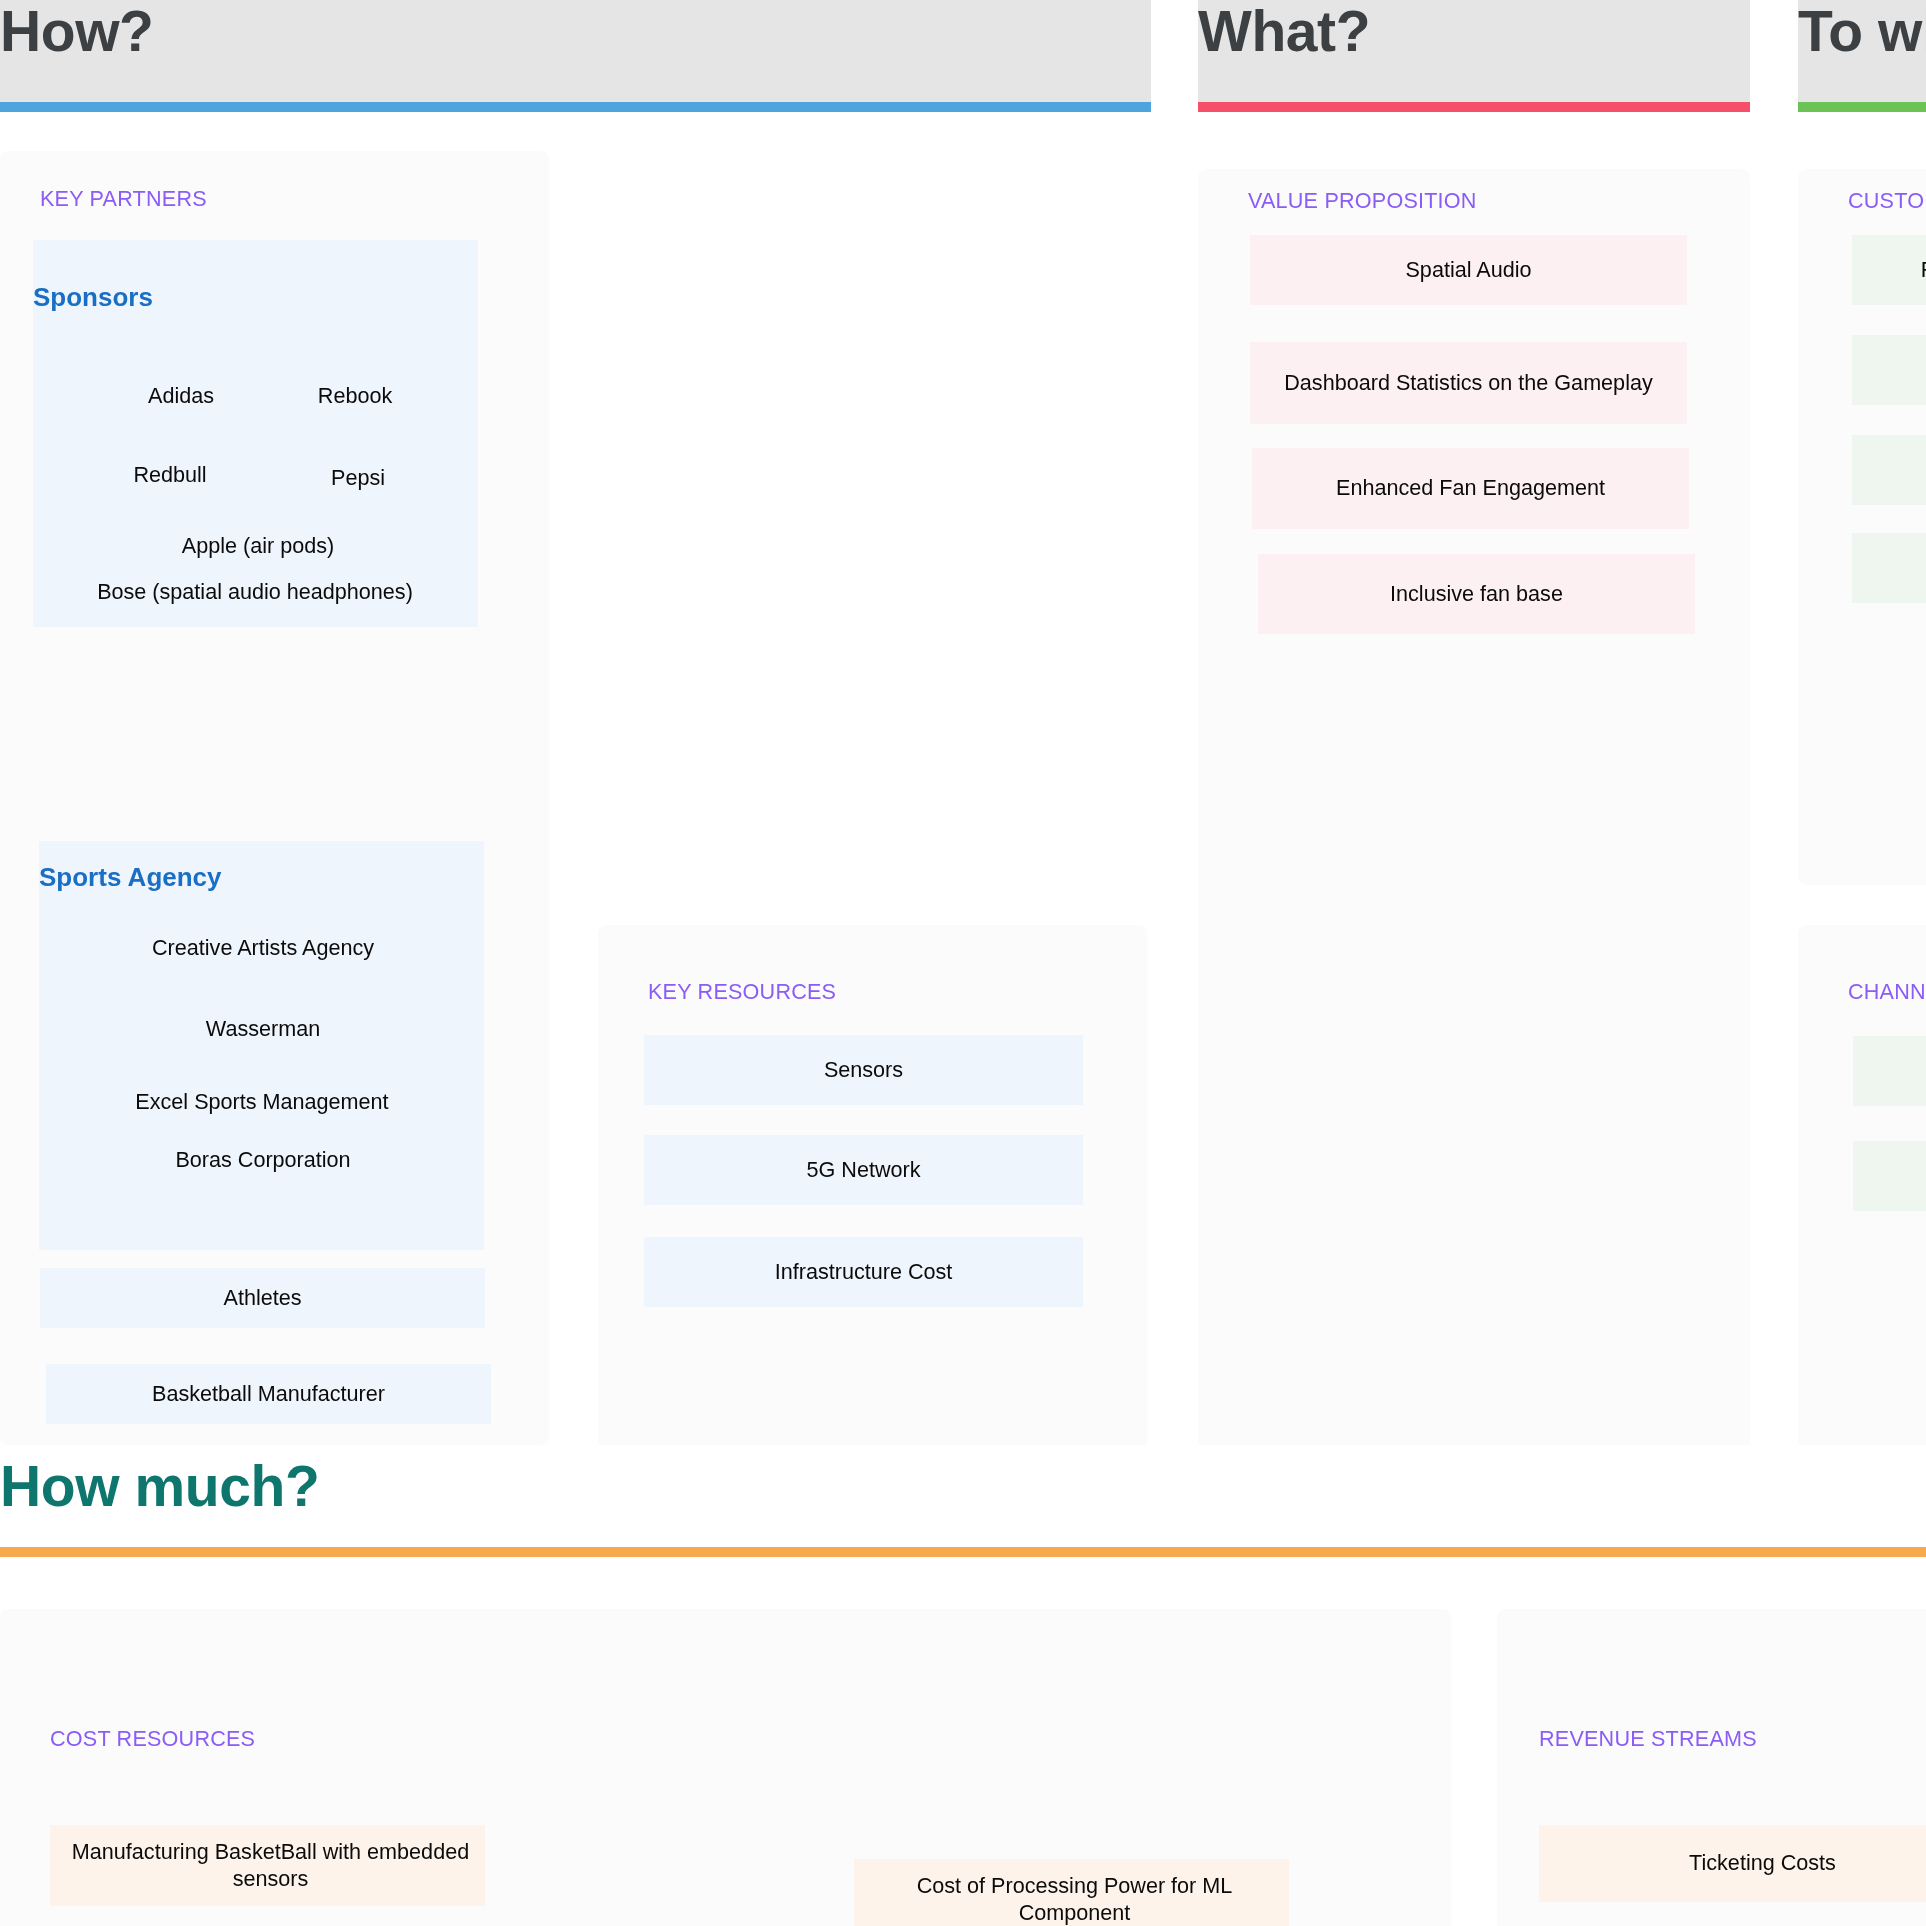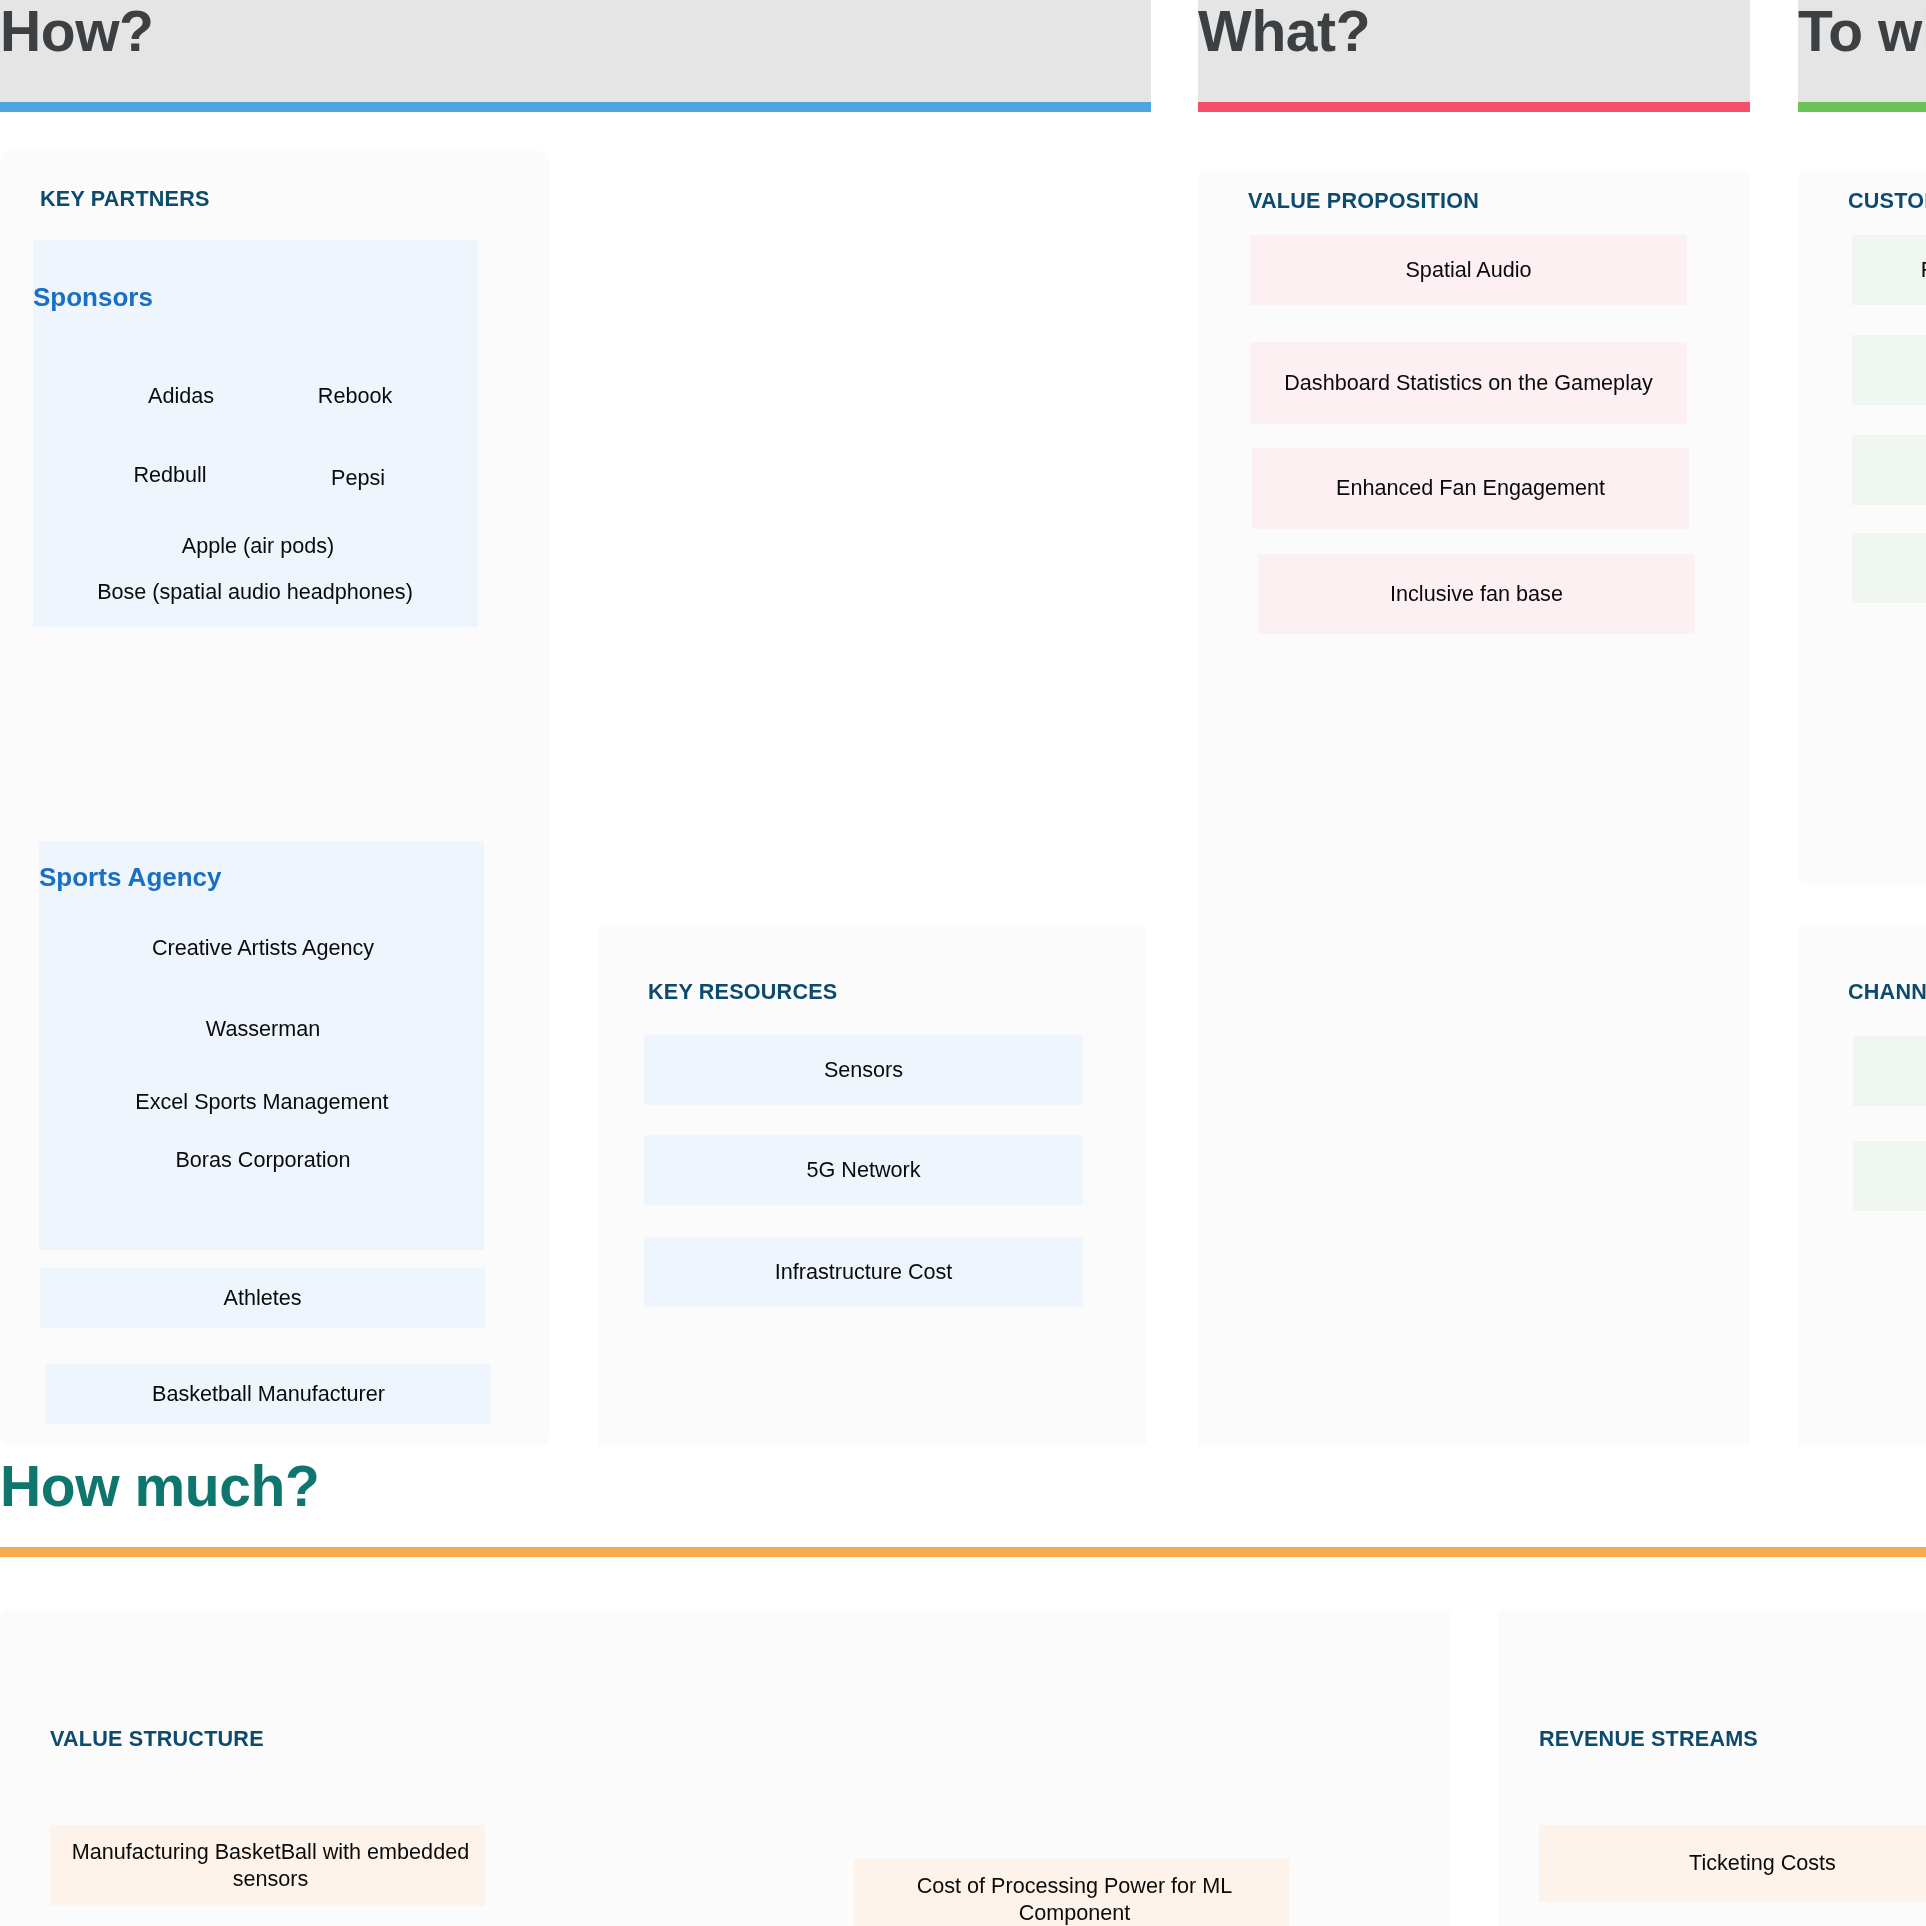--- a/index.html
+++ b/index.html
@@ -64,22 +64,22 @@
 
   .block-panel {
     position: absolute;
     background: #fbfbfb;
     border-radius: 8.5px;
   }
 
   .panel-title {
     position: absolute;
     font-size: 21.6px;
-    font-weight: 700;
-    color: #0c4a6e;
+    font-weight: 400;
+    color: #8b5cf6;
     letter-spacing: 0.2px;
     white-space: nowrap;
   }
 
   
   .card {
     position: absolute;
     display: flex;
     align-items: center;
     justify-content: center;
@@ -239,21 +239,21 @@
 </div>
 
 <div class="howmuch-row">
   <div id="howmuch-title">How much?</div>
   <div id="howmuch-rule"></div>
 </div>
 
 <div class="bottom-row">
 
   <div class="block-panel" style="left:0px; top:37px; width:1451px; height:526px;">
-    <div class="panel-title" style="left:50px; top:117px;">VALUE STRUCTURE</div>
+    <div class="panel-title" style="left:50px; top:117px;">COST RESOURCES</div>
 
     <div class="card peach" style="left:50px; top:216px; width:435px; height:81px;">Manufacturing BasketBall with embedded sensors</div>
 
     <div class="card peach" style="left:854px; top:250px; width:435px; height:81px;">Cost of Processing Power for ML Component</div>
 
   </div>
 
   <div class="block-panel" style="left:1497px; top:37px; width:1451px; height:526px;">
     <div class="panel-title" style="left:42px; top:117px;">REVENUE STREAMS</div>
 

